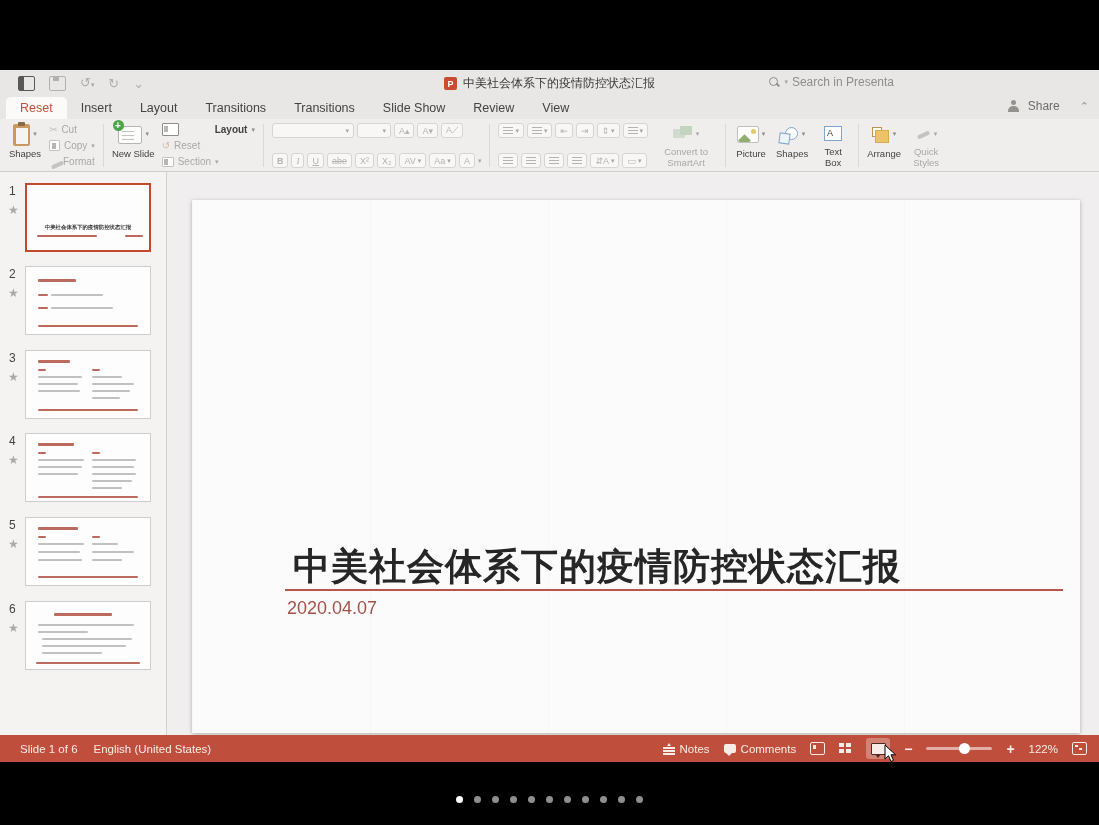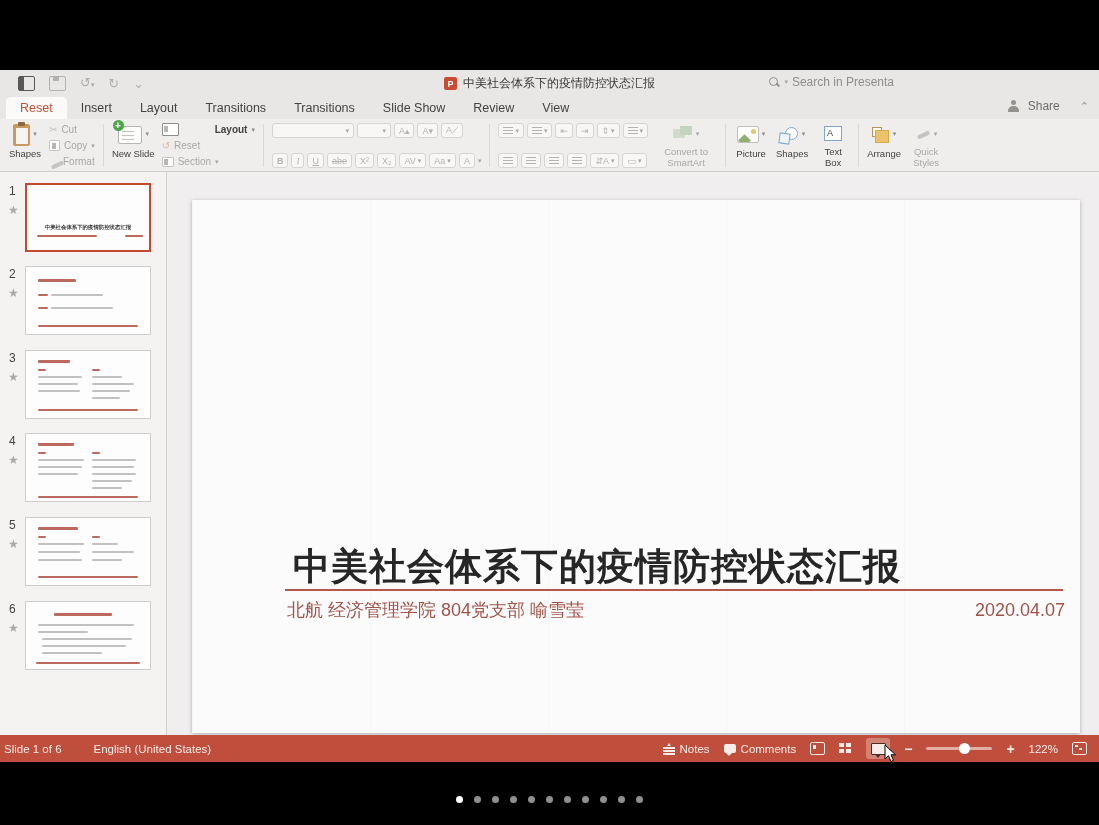--- a/index.html
+++ b/index.html
@@ -109,21 +109,21 @@
          background-image:linear-gradient(90deg,rgba(0,0,0,.018) 1px,transparent 1px);background-size:178px 100%;}
   .slide-title{position:absolute;left:101px;top:342px;font-size:37px;font-weight:bold;color:#262626;letter-spacing:1px;white-space:nowrap;}
   .slide-rule{position:absolute;left:93px;top:389px;width:778px;height:2px;background:#b9564b;}
   .slide-subrow{position:absolute;left:95px;top:398px;width:778px;display:flex;justify-content:space-between;align-items:baseline;}
   .slide-subtitle{font-size:18px;color:#a1534a;}
   .slide-date{font-size:18px;color:#a1534a;}
 
   
   .statusbar{position:absolute;top:735px;left:0;width:1099px;height:27px;background:#bf4e3c;color:#f8ece8;
              display:flex;align-items:center;font-size:11.5px;}
-  .sb-left{display:flex;gap:32px;margin-left:4px;}
+  .sb-left{display:flex;gap:16px;margin-left:20px;}
   .sb-right{position:absolute;right:12px;display:flex;align-items:center;gap:14px;}
   .sb-item{display:flex;align-items:center;gap:5px;}
   .notes-ic{display:inline-block;width:12px;height:9px;position:relative;}
   .notes-ic::before{content:"";position:absolute;left:0;top:3px;width:12px;height:1.5px;background:#f8ece8;box-shadow:0 3px 0 #f8ece8,0 6px 0 #f8ece8;}
   .notes-ic::after{content:"";position:absolute;left:4px;top:-1px;border-left:2px solid transparent;border-right:2px solid transparent;border-bottom:3px solid #f8ece8;}
   .comment-ic{position:relative;width:12px;height:9px;background:#f8ece8;border-radius:2px;}
   .comment-ic::after{content:"";position:absolute;left:2px;bottom:-3px;border-left:3px solid transparent;border-right:3px solid transparent;border-top:3px solid #f8ece8;}
   .view-ic{position:relative;width:13px;height:11px;}
   .normal-ic{border:1.5px solid #f8ece8;border-radius:2px;}
   .normal-ic::before{content:"";position:absolute;left:2px;top:2px;width:3px;height:4px;background:#f8ece8;}
@@ -465,21 +465,20 @@
           <div class="bar red" style="left:10px;top:60px;width:104px;height:1.5px;"></div>
         </div>
       </div>
     </div>
 
     <div class="canvas">
       <div class="slide">
         <div class="slide-title">中美社会体系下的疫情防控状态汇报</div>
         <div class="slide-rule"></div>
         <div class="slide-subrow">
-          <span class="slide-subtitle">北航  经济管理学院  804党支部  喻雪莹</span>
           <span class="slide-date">2020.04.07</span>
         </div>
       </div>
     </div>
   </div>
 
   <div class="statusbar">
     <div class="sb-left">
       <span>Slide 1 of 6</span>
       <span>English (United States)</span>

